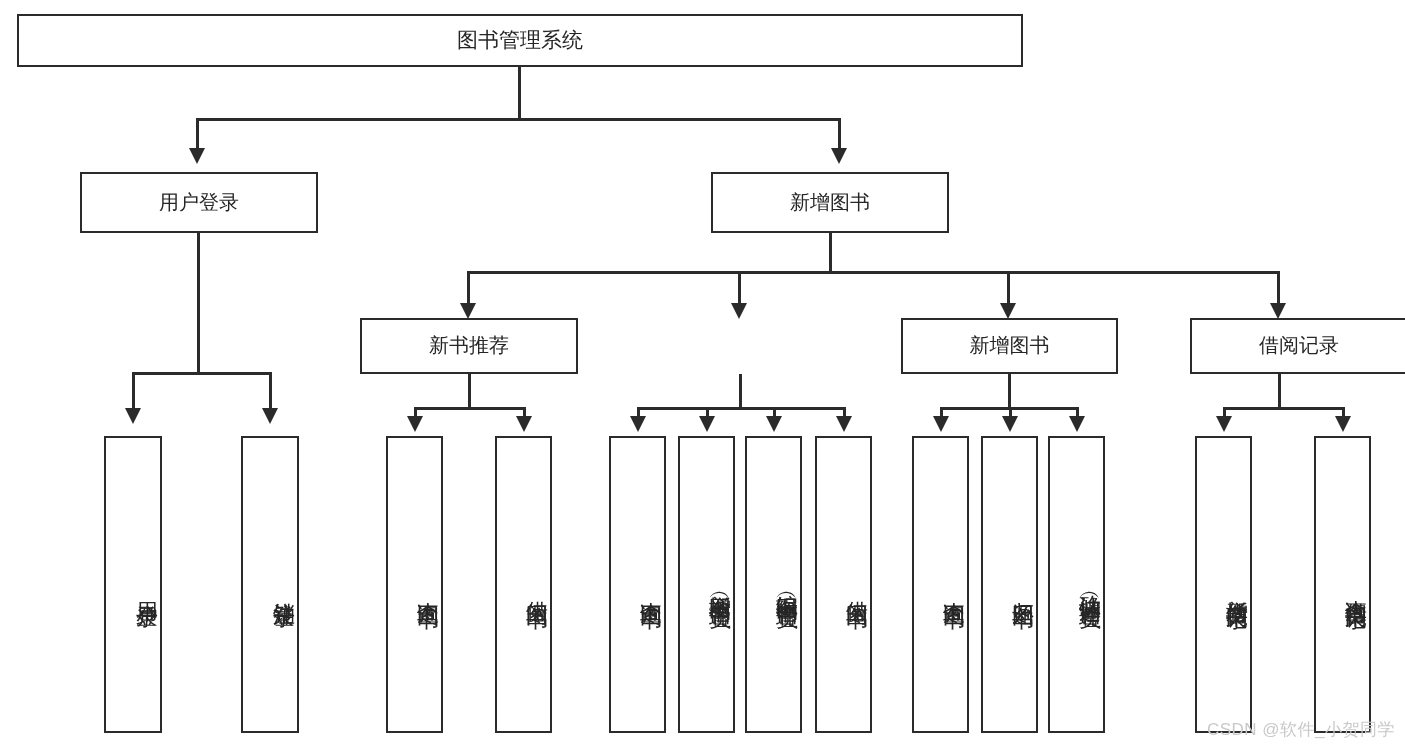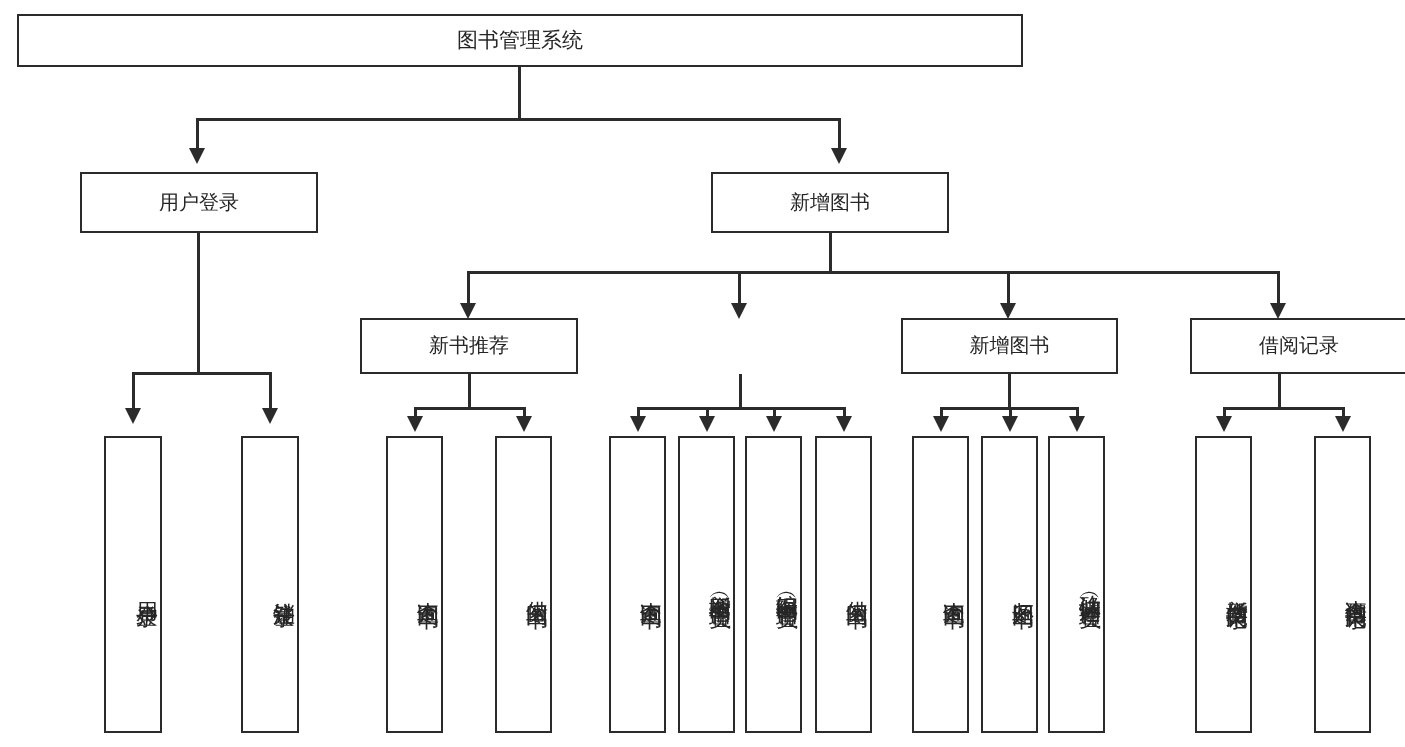--- a/index.html
+++ b/index.html
@@ -159,14 +159,15 @@
   <div class="node leaf tall" style="left:745px;top:436px;width:57px;height:297px;">编辑图书（管理员）</div>
   <div class="node leaf" style="left:815px;top:436px;width:57px;height:297px;">借阅图书</div>
 
   <div class="node leaf" style="left:912px;top:436px;width:57px;height:297px;">查询图书</div>
   <div class="node leaf" style="left:981px;top:436px;width:57px;height:297px;">归还图书</div>
   <div class="node leaf tall" style="left:1048px;top:436px;width:57px;height:297px;">确认归还（管理员）</div>
 
   <div class="node leaf" style="left:1195px;top:436px;width:57px;height:297px;">新增借阅记录</div>
   <div class="node leaf" style="left:1314px;top:436px;width:57px;height:297px;">查询借阅记录</div>
 
+  <div id="watermark">CSDN @软件_小贺同学</div>
 
 </div>
 
 </body></html>

